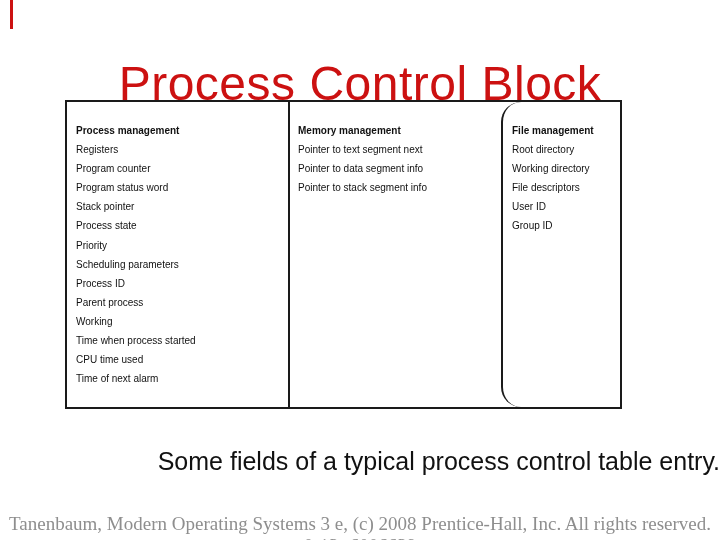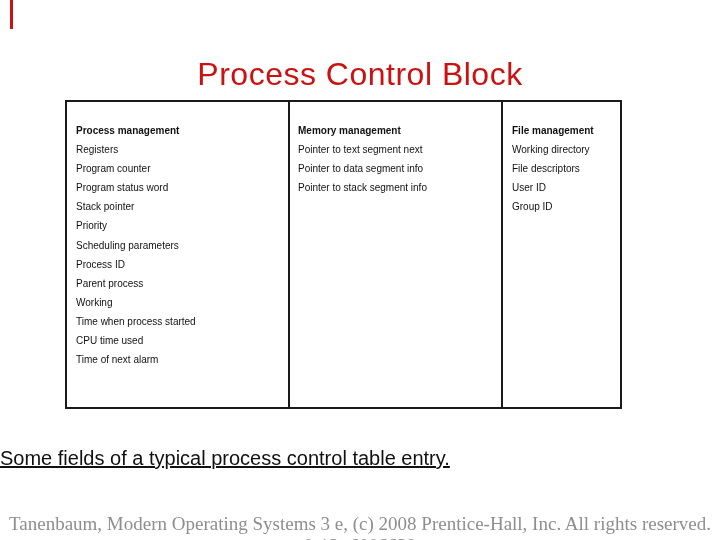--- a/index.html
+++ b/index.html
@@ -21,21 +21,21 @@
     position:absolute;
     left:10px;top:0;
     width:3px;height:29px;
     background:var(--marker-red);
   }
   .slide-title{
     position:absolute;
     top:24px;left:0;
     width:720px;
     text-align:center;
-    font-size:32px;
+    font-size:48px;
     font-weight:400;
     color:var(--title-red);
     letter-spacing:0.5px;
     margin-top:32px;
   }
   .pcb-table{
     position:absolute;
     left:65px;top:100px;
     width:557px;height:309px;
     box-sizing:border-box;
@@ -47,31 +47,30 @@
   .pcb-col{
     box-sizing:border-box;
     padding:19px 4px 0 9px;
     font-size:10px;
     line-height:19.1px;
     color:var(--text-col);
     overflow:hidden;
   }
   .pcb-col.c0{width:201px;}
   .pcb-col.c1{width:213px;border-left:2px solid var(--border-col);padding-left:8px;margin-left:20px;}
-  .pcb-col.c2{flex:1;border-left:2px solid var(--border-col);}
+  .pcb-col.c2{flex:1;border-left:2px solid var(--border-col);border-radius:20px;}
   .pcb-header{font-weight:bold;white-space:nowrap;}
   .pcb-row{white-space:nowrap;}
   .slide-caption{
     position:absolute;
     top:447px;left:0;
     width:720px;
-    text-align:left;
-    font-size:20px;
+    text-align:right;
+    font-size:25px;
     color:var(--text-col);
-    text-decoration:underline;
   }
   .slide-footer{
     position:absolute;
     top:513px;left:0;
     width:720px;
     text-align:center;
     font-family:"Liberation Serif", serif;
     font-size:19px;
     color:var(--footer-gray);
   }
@@ -83,37 +82,39 @@
 
 <h1 class="slide-title">Process Control Block</h1>
 
 <div class="pcb-table">
     <div class="pcb-col c0">
       <div class="pcb-header">Process management</div>
       <div class="pcb-row">Registers</div>
       <div class="pcb-row">Program counter</div>
       <div class="pcb-row">Program status word</div>
       <div class="pcb-row">Stack pointer</div>
+      <div class="pcb-row">Process state</div>
       <div class="pcb-row">Priority</div>
       <div class="pcb-row">Scheduling parameters</div>
       <div class="pcb-row">Process ID</div>
       <div class="pcb-row">Parent process</div>
       <div class="pcb-row">Working</div>
       <div class="pcb-row">Time when process started</div>
       <div class="pcb-row">CPU time used</div>
       <div class="pcb-row">Time of next alarm</div>
     </div>
     <div class="pcb-col c1">
       <div class="pcb-header">Memory management</div>
       <div class="pcb-row">Pointer to text segment next</div>
       <div class="pcb-row">Pointer to data segment info</div>
       <div class="pcb-row">Pointer to stack segment info</div>
     </div>
     <div class="pcb-col c2">
       <div class="pcb-header">File management</div>
+      <div class="pcb-row">Root directory</div>
       <div class="pcb-row">Working directory</div>
       <div class="pcb-row">File descriptors</div>
       <div class="pcb-row">User ID</div>
       <div class="pcb-row">Group ID</div>
     </div>
   </div>
 
 <div class="slide-caption">Some fields of a typical process control table entry.</div>
 
 <div class="slide-footer">Tanenbaum, Modern Operating Systems 3 e, (c) 2008 Prentice-Hall, Inc. All rights reserved. 0-13- 6006639</div>

